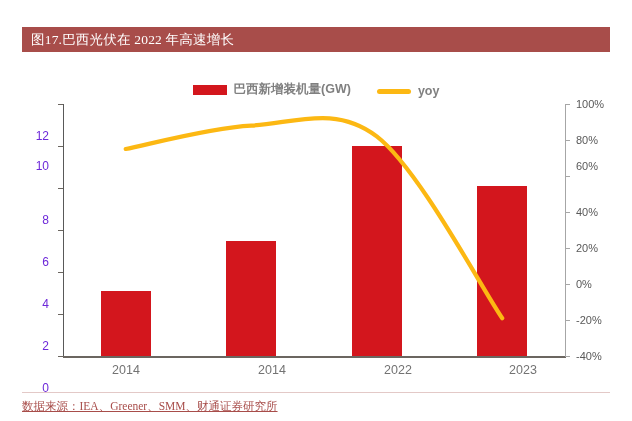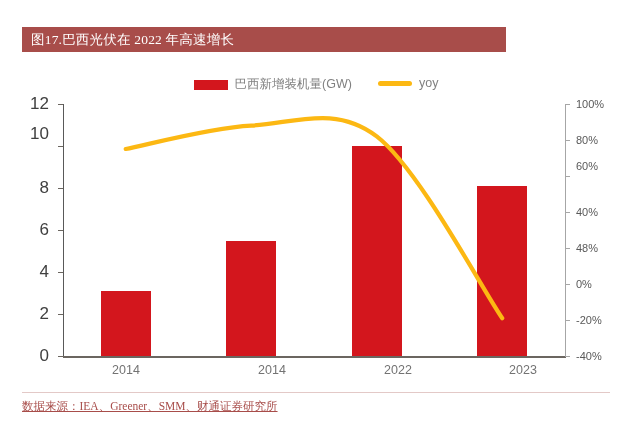--- a/index.html
+++ b/index.html
@@ -19,21 +19,21 @@
     left: 0; top: 0;
     width: 632px;
     height: 421px;
     background: #ffffff;
   }
   
   .title-bar {
     position: absolute;
     left: 22px;
     top: 27px;
-    width: 484px;
+    width: 588px;
     height: 25px;
     background: #a84d4a;
     display: flex;
     align-items: center;
   }
   .title-text {
     color: #ffffff;
     font-family: "Liberation Serif", serif;
     font-size: 13.5px;
     letter-spacing: .2px;
@@ -41,23 +41,24 @@
     white-space: nowrap;
   }
   
   .legend {
     position: absolute;
     left: 22px;
     top: 76px;
     width: 588px;
     height: 22px;
     display: flex;
-    align-items: flex-start;
+    align-items: flex-end;
     justify-content: center;
     gap: 26px;
+    font-weight: bold;
   }
   .legend-item {
     display: flex;
     align-items: center;
     gap: 7px;
   }
   .legend-swatch-bar {
     width: 34px;
     height: 10px;
     background: #d3161d;
@@ -113,25 +114,26 @@
     height: 1px;
     background: #6b6660;
   }
   .tick-left { left: 58px; width: 5px; }
   .tick-right { left: 565px; width: 5px; }
   .tick-right-light { background: #a6a6a6; }
   .ylabel-left {
     position: absolute;
     right: 583px;
     text-align: right;
-    font-size: 17px;
-    color: #404040;
+    font-size: 12px;
+    color: #6d28d9;
     font-family: "Liberation Sans", sans-serif;
     transform: translateY(-50%);
     white-space: nowrap;
+    margin-top: 32px;
   }
   .ylabel-right {
     position: absolute;
     left: 576px;
     text-align: left;
     font-size: 11px;
     color: #595959;
     font-family: "Liberation Sans", sans-serif;
     transform: translateY(-50%);
     white-space: nowrap;
@@ -234,21 +236,21 @@
     <div class="tick-right tick-right-light" style="top:212px"></div>
     <div class="tick-right tick-right-light" style="top:248px"></div>
     <div class="tick-right tick-right-light" style="top:284px"></div>
     <div class="tick-right tick-right-light" style="top:320px"></div>
     <div class="tick-right tick-right-light" style="top:356px"></div>
 
     <div class="ylabel-right" style="top:104px">100%</div>
     <div class="ylabel-right" style="top:140px">80%</div>
     <div class="ylabel-right" style="top:166px">60%</div>
     <div class="ylabel-right" style="top:212px">40%</div>
-    <div class="ylabel-right" style="top:248px">48%</div>
+    <div class="ylabel-right" style="top:248px">20%</div>
     <div class="ylabel-right" style="top:284px">0%</div>
     <div class="ylabel-right" style="top:320px">-20%</div>
     <div class="ylabel-right" style="top:356px">-40%</div>
 
     <div class="bars-layer">
       <div class="bar" id="bar0" style="left: 37.75px; width: 50px; height: 65.1px; background: rgb(211, 22, 29);"></div>
       <div class="bar" id="bar1" style="left: 163.25px; width: 50px; height: 115.5px; background: rgb(211, 22, 29);"></div>
       <div class="bar" id="bar2" style="left: 288.75px; width: 50px; height: 210px; background: rgb(211, 22, 29);"></div>
       <div class="bar" id="bar3" style="left: 414.25px; width: 50px; height: 170.1px; background: rgb(211, 22, 29);"></div>
     </div>

